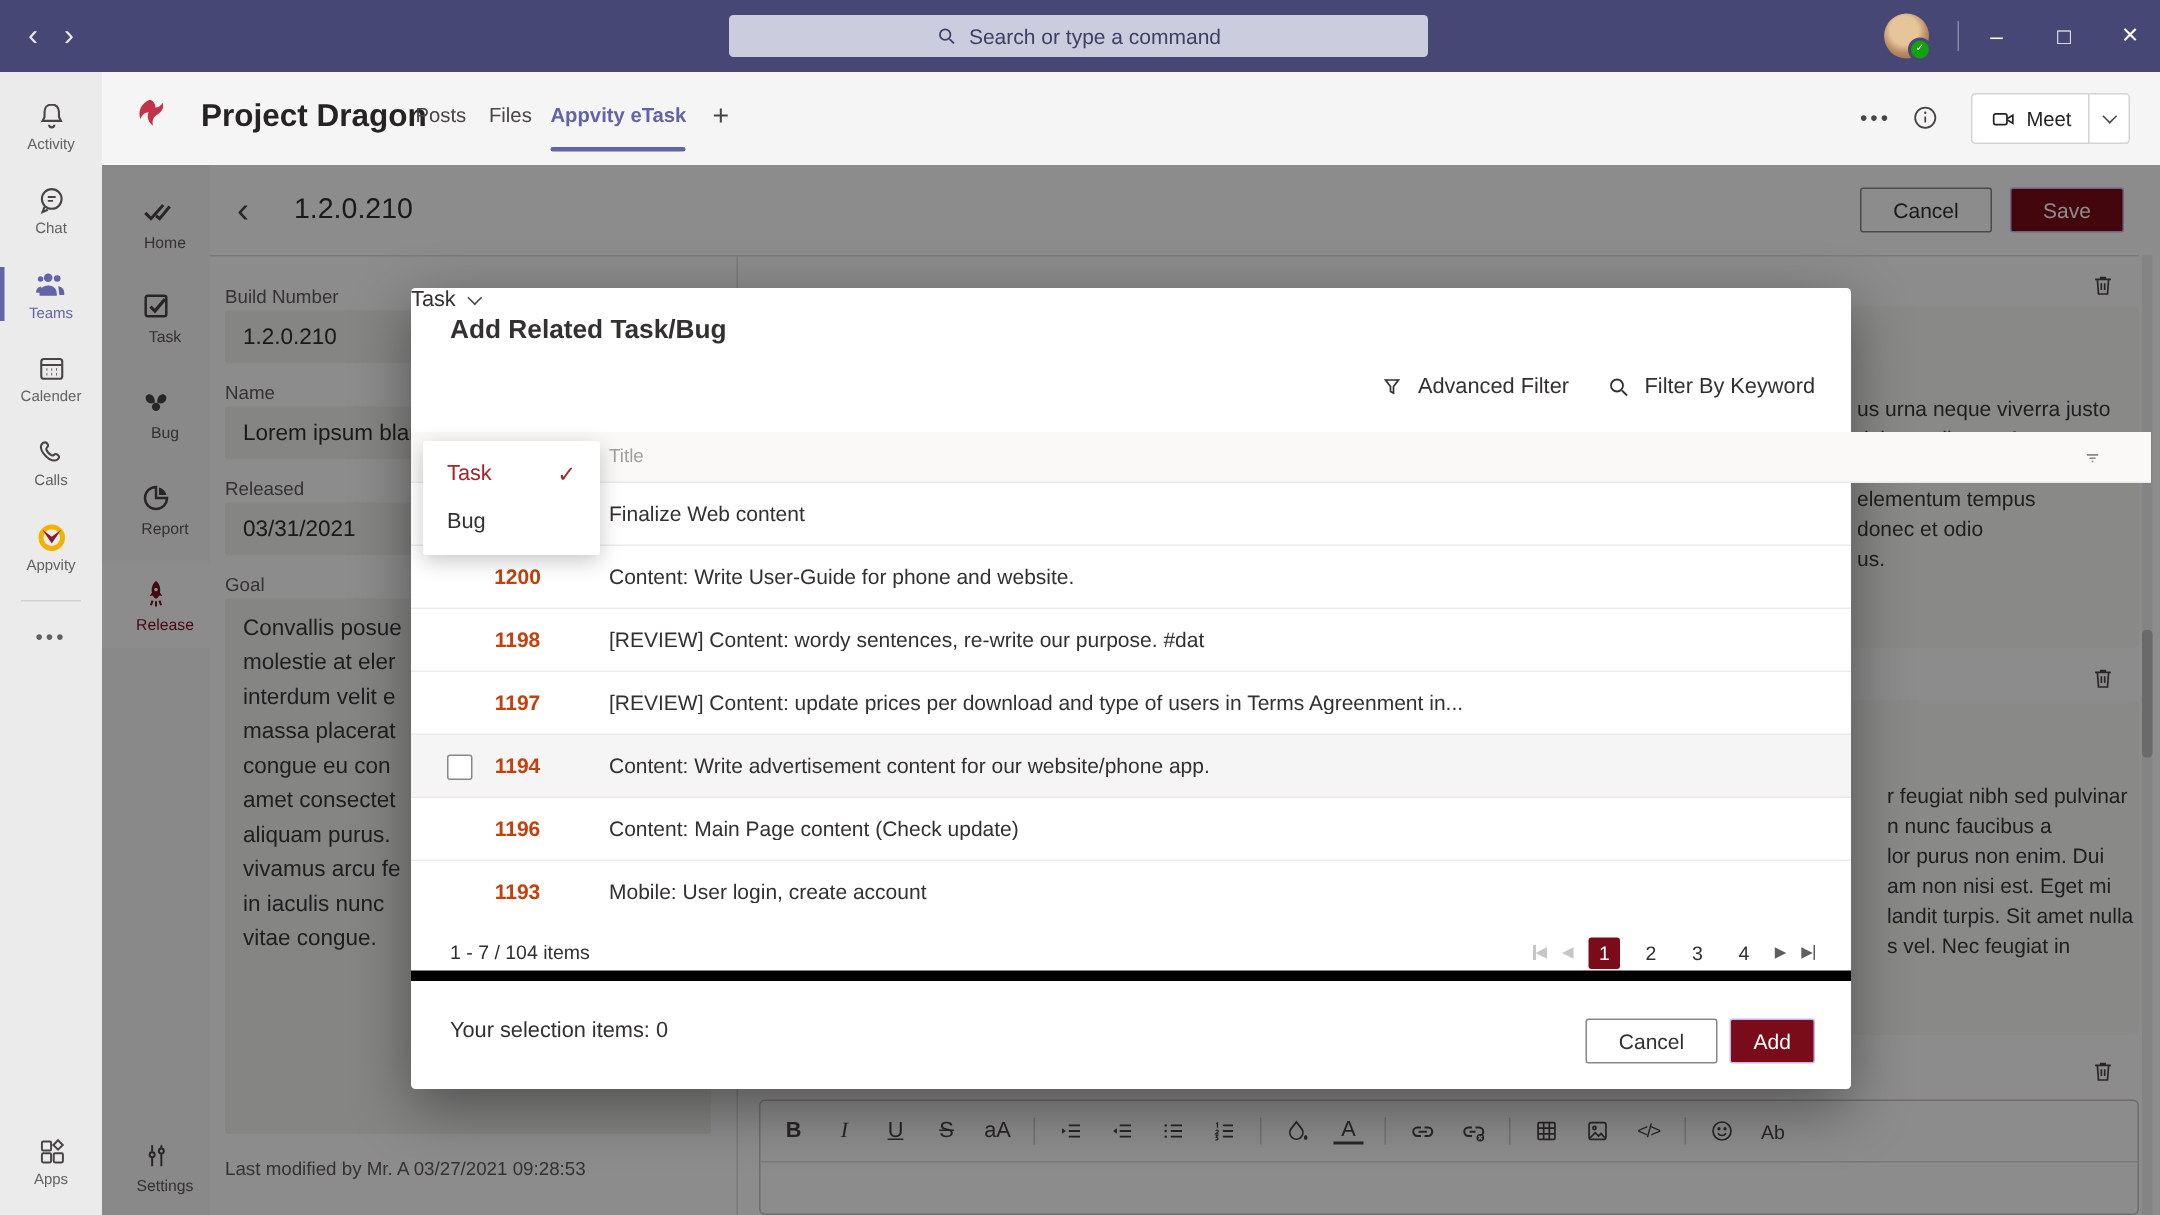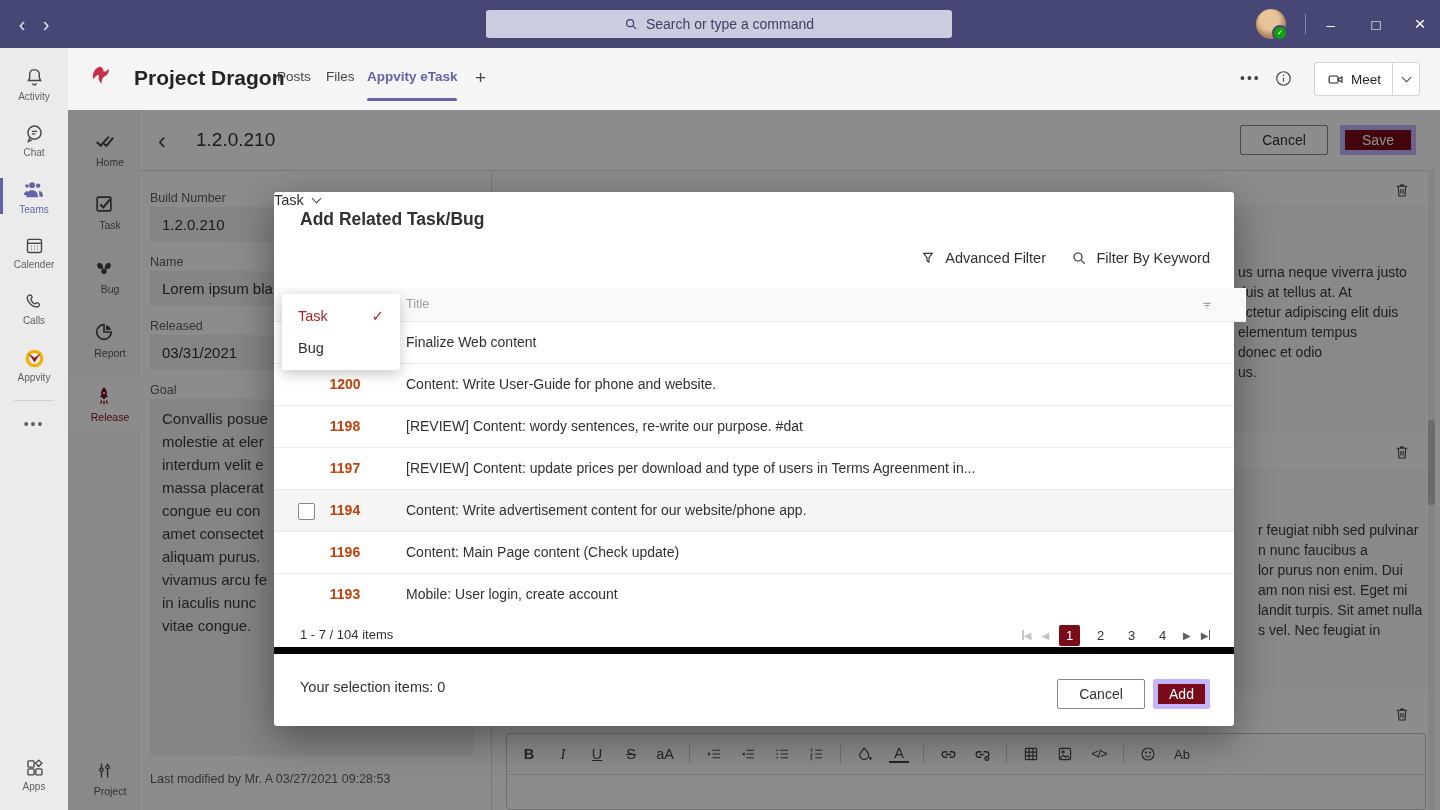--- a/index.html
+++ b/index.html
@@ -56,21 +56,21 @@
   .e-item .lbl{font-size:10.5px;color:#5d5b58;padding-left:12px;}
   .e-item.active{background:#fff;color:#7a1021;}
   .e-item.active .lbl{color:#7a1021;}
 
   
   .main{left:140px;top:110px;width:1300px;height:700px;background:#fff;}
   .page-hd-title{left:56px;top:19px;font-size:19px;color:#323130;}
   .back-chev{left:18px;top:17px;font-size:24px;color:#484644;}
   .btn{display:flex;align-items:center;justify-content:center;font-size:14px;border-radius:2px;box-sizing:border-box;}
   .btn.ghost{background:#fff;border:1px solid #8a8886;color:#323130;}
-  .btn.primary{background:#7a0c19;color:#fff;border:5px solid #c4b5fd;}
+  .btn.primary{background:#7a0c19;color:#fff;border:1px solid #c4b5fd;}
   .hr{background:#e1dfdd;height:1px;}
   .vr{background:#e1dfdd;width:1px;}
   .f-label{font-size:12.5px;color:#605e5c;}
   .f-input{background:#f3f2f1;border-radius:2px;font-size:15px;color:#323130;
     display:flex;align-items:center;padding:0 12px;box-sizing:border-box;}
   .f-area{background:#f3f2f1;border-radius:2px;font-size:15px;color:#3b3a39;line-height:23px;
     padding:8px 12px;box-sizing:border-box;white-space:pre-line;overflow:hidden;}
   .card{background:#faf9f8;border-radius:4px;}
   .card-text{font-size:14px;color:#3b3a39;line-height:20px;white-space:pre-line;overflow:hidden;}
   .trash{color:#484644;}
@@ -90,21 +90,21 @@
 
   
   .scrim{left:68px;top:110px;width:1372px;height:700px;background:rgba(0,0,0,0.45);z-index:40;}
 
   
   .modal{left:274px;top:192px;width:960px;height:534px;background:#fff;border-radius:3px;z-index:50;
     box-shadow:0 12px 40px rgba(0,0,0,.4);}
   .m-title{left:26px;top:17px;font-size:17.5px;font-weight:bold;color:#323130;}
   .m-type{left:26px;top:60px;display:flex;align-items:center;gap:9px;font-size:14.5px;color:#323130;}
   .m-filter{position:absolute;top:58px;display:flex;align-items:center;gap:9px;font-size:14.5px;color:#323130;}
-  .t-head{left:0px;top:96px;width:972px;height:34px;background:#faf9f8;border-bottom:1px solid #edebe9;box-sizing:border-box;}
+  .t-head{left:0px;top:96px;width:1160px;height:34px;background:#faf9f8;border-bottom:1px solid #edebe9;box-sizing:border-box;}
   .t-head .col{position:absolute;top:9px;font-size:12.5px;color:#a19f9d;}
   .t-row{position:absolute;left:0;width:960px;height:42px;border-bottom:1px solid #edebe9;box-sizing:border-box;}
   .t-row.hover{background:#f5f5f5;}
   .t-id{position:absolute;left:26px;top:12px;width:90px;text-align:center;font-size:14px;color:#c2410c;font-weight:bold;}
   .t-title{position:absolute;left:132px;top:12px;width:800px;font-size:14px;color:#323130;
     white-space:nowrap;overflow:hidden;}
   .cbx{position:absolute;left:24px;top:13px;width:15px;height:15px;border:1px solid #8a8886;border-radius:2px;background:#fff;}
   .pag{left:0;top:424px;width:960px;height:38px;border-bottom:7px solid #000000;box-sizing:border-box;}
   .pag-sum{position:absolute;left:26px;top:11px;font-size:13px;color:#323130;}
   .pag-ctrl{position:absolute;right:24px;top:0;height:38px;display:flex;align-items:center;gap:10px;}
@@ -270,21 +270,21 @@
           <path d="M9.5 16.8l-1.2 3.4M12 17.3V21M14.5 16.8l1.2 3.4" stroke="currentColor" stroke-width="1.5" fill="none"></path>
         </svg>
       <span class="lbl">Release</span>
     </div>
     <div class="e-item" style="top:640px;">
       <svg width="21" height="21" viewBox="0 0 24 24" fill="none" stroke="currentColor" stroke-width="1.5">
           <path d="M8.5 4v5M8.5 13.5V20M15.5 4v2.5M15.5 10.5V20"></path>
           <circle cx="8.5" cy="11.2" r="1.9"></circle>
           <circle cx="15.5" cy="8.3" r="1.9"></circle>
         </svg>
-      <span class="lbl">Project</span>
+      <span class="lbl">Settings</span>
     </div>
   </div>
 
   <div class="abs main">
     <div class="abs back-chev">‹</div>
     <div class="abs page-hd-title">1.2.0.210</div>
     <div class="abs btn ghost" style="left:1100px;top:15px;width:88px;height:30px;">Cancel</div>
     <div class="abs btn primary" style="left:1200px;top:15px;width:76px;height:30px;">Save</div>
     <div class="abs hr" style="left:0;top:60px;width:1286px;"></div>
     <div class="abs vr" style="left:351px;top:60px;height:640px;"></div>

